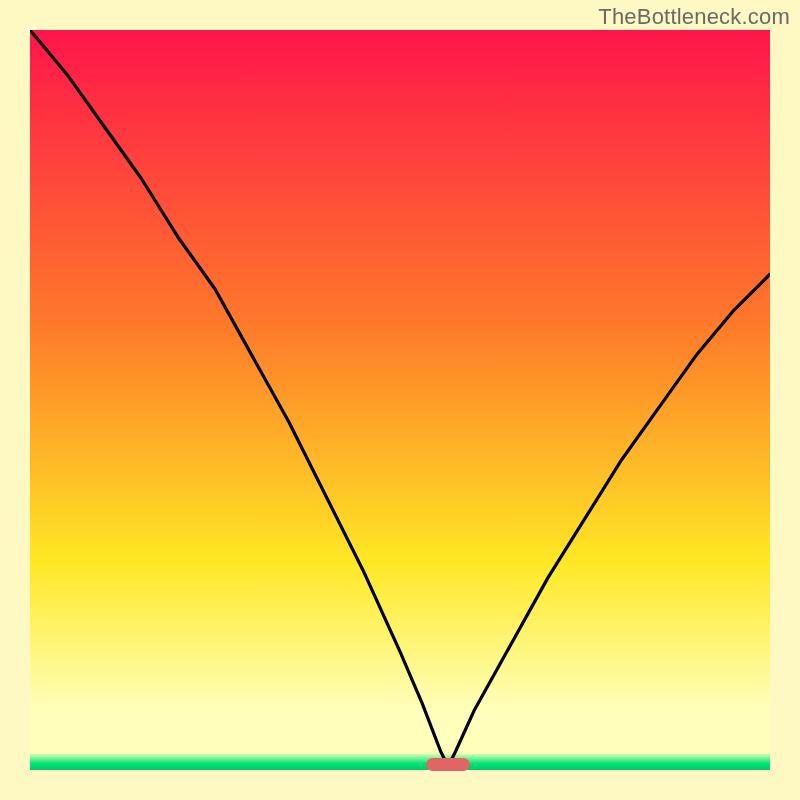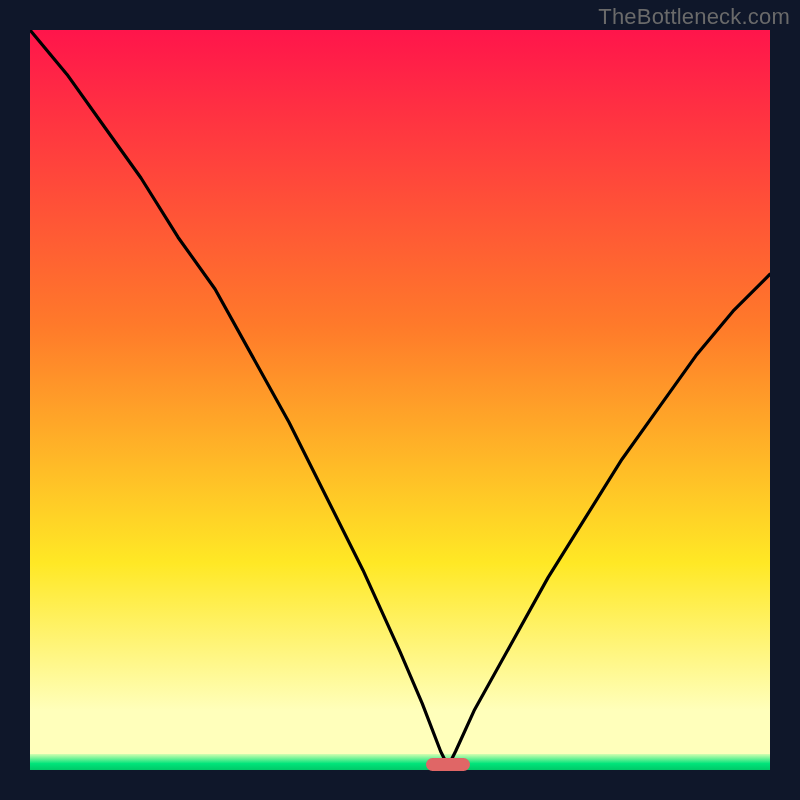--- a/index.html
+++ b/index.html
@@ -8,21 +8,21 @@
     width: 800px;
     height: 800px;
     background: #000;
     overflow: hidden;
     font-family: Arial, Helvetica, sans-serif;
   }
   .frame {
     position: relative;
     width: 800px;
     height: 800px;
-    background: #0f172a;
+    background: #fef9c3;
   }
   .watermark {
     position: absolute;
     top: 4px;
     right: 10px;
     color: #6a6a6a;
     font-size: 22px;
     font-weight: 500;
     letter-spacing: 0.2px;
     z-index: 5;

